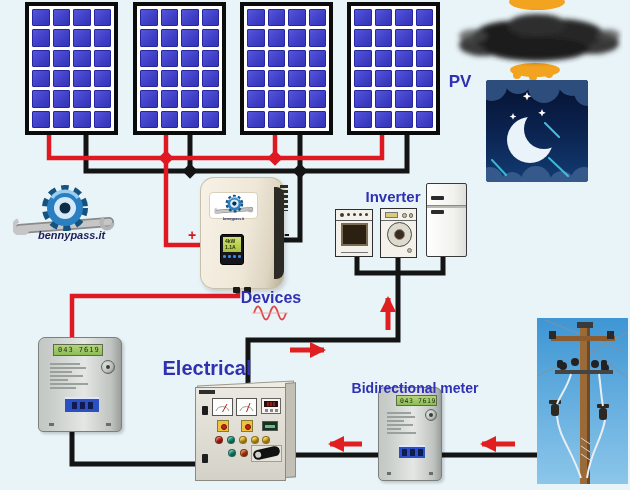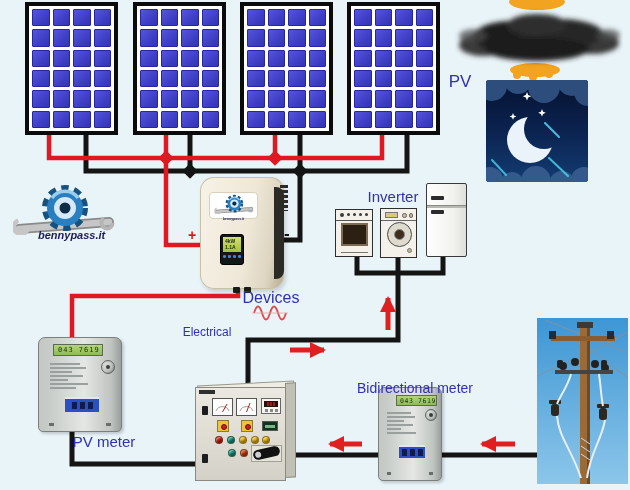--- a/index.html
+++ b/index.html
@@ -21,21 +21,21 @@
     border:1px solid #2626a0;border-radius:1px;}
 
   
   svg.wires{position:absolute;left:0;top:0;z-index:1;}
   .wb{stroke:#141414;stroke-width:5;fill:none;}
   .wr{stroke:#e01822;stroke-width:4.5;fill:none;}
   .dotr{fill:#e01822;}  .dotb{fill:#141414;}
   .arrow{stroke:#e02020;stroke-width:5;fill:none;}
 
   .comp{z-index:2;}
-  .lbl{position:absolute;z-index:3;color:#3030b2;font-weight:normal;text-align:center;}
+  .lbl{position:absolute;z-index:3;color:#3030b2;font-weight:bold;text-align:center;}
 
   
   .inverter{left:200px;top:177px;width:84px;height:112px;border-radius:14px;
     background:linear-gradient(100deg,#f7f2e7 0%,#efe8d8 55%,#ddd4c0 82%,#b4a98f 100%);
     box-shadow:inset 0 0 0 1px #c9c0aa, 2px 3px 4px rgba(0,0,0,.15);}
   .inv-side{position:absolute;right:0;top:10px;width:10px;height:92px;
     background:#2c2a24;border-radius:0 8px 8px 0;}
   .inv-fins{position:absolute;right:-4px;top:8px;width:8px;height:26px;
     background:repeating-linear-gradient(180deg,#2c2a24 0 3px,transparent 3px 5px);}
   .sticker{position:absolute;left:9px;top:15px;width:49px;height:27px;background:#ffffff;
@@ -427,23 +427,22 @@
         <i style="width:26px"></i>
     </div>
     <div class="meter-term" style="left:26px;top:59px;width:34px;height:15px">
       <i></i>
         <i></i>
         <i></i>
     </div>
     <div style="position:absolute;left:10px;bottom:5px;width:5px;height:3px;background:#6a6e6b"></div>
     <div style="position:absolute;right:10px;bottom:5px;width:5px;height:3px;background:#6a6e6b"></div>
   </div>
-  <div class="lbl" style="left:58px;top:433px;width:92px;font-size:15px">PV meter</div>
-
-  <div class="lbl" style="left:158px;top:322px;width:98px;font-size:12px;line-height:20px">
+
+  <div class="lbl" style="left:158px;top:358px;width:98px;font-size:20px;line-height:20px">
     <div>Electrical</div>
   </div>
   <div class="abs comp epanel">
     <div class="ep-top"></div>
     <div class="ep-side"></div>
     <div class="ep-front">
       <div class="ep-tag"></div>
       <div class="ep-ammeter" style="left:16px">
         <svg width="19" height="16">
             <path d="M3,12 A7,7 0 0 1 16,12" fill="none" stroke="#999" stroke-width="1"></path>

